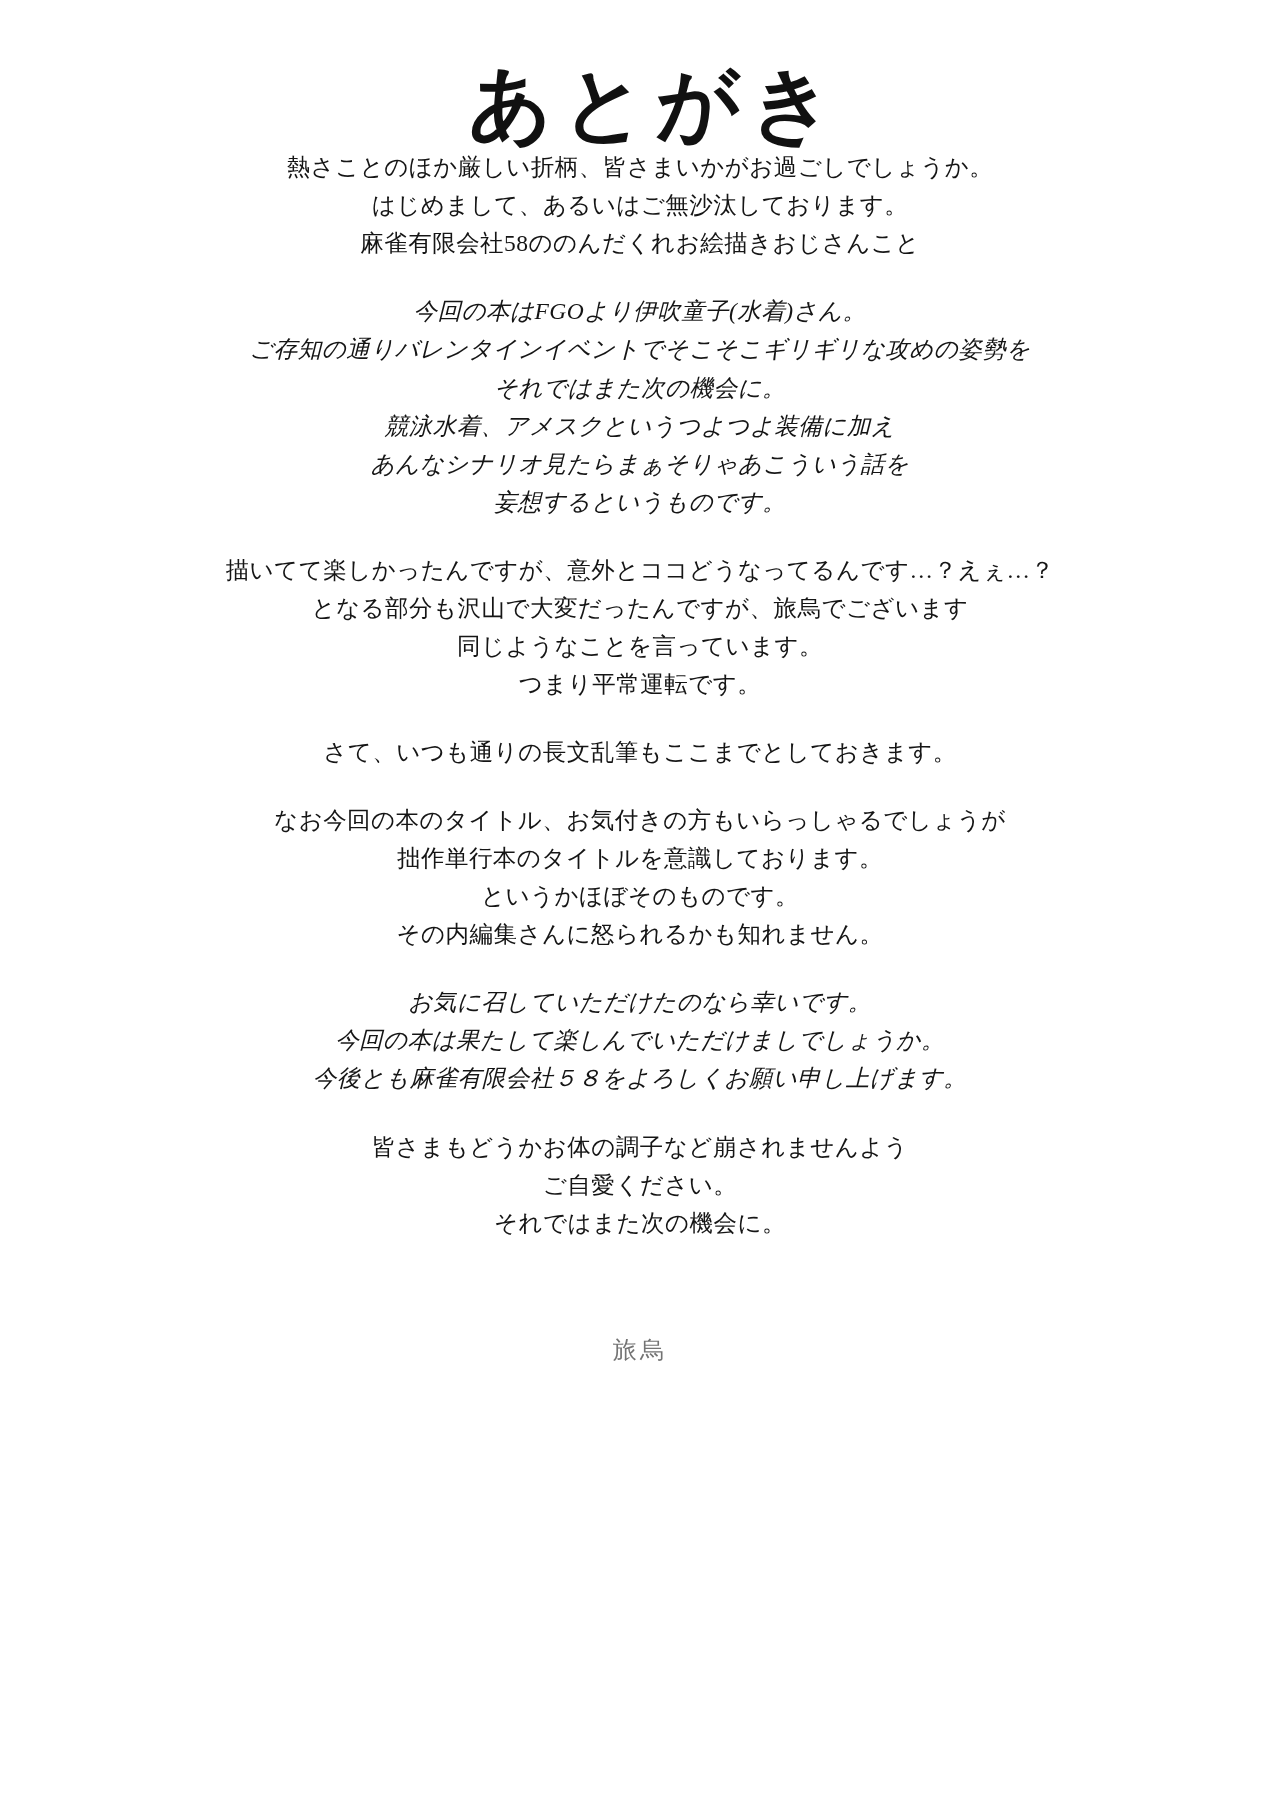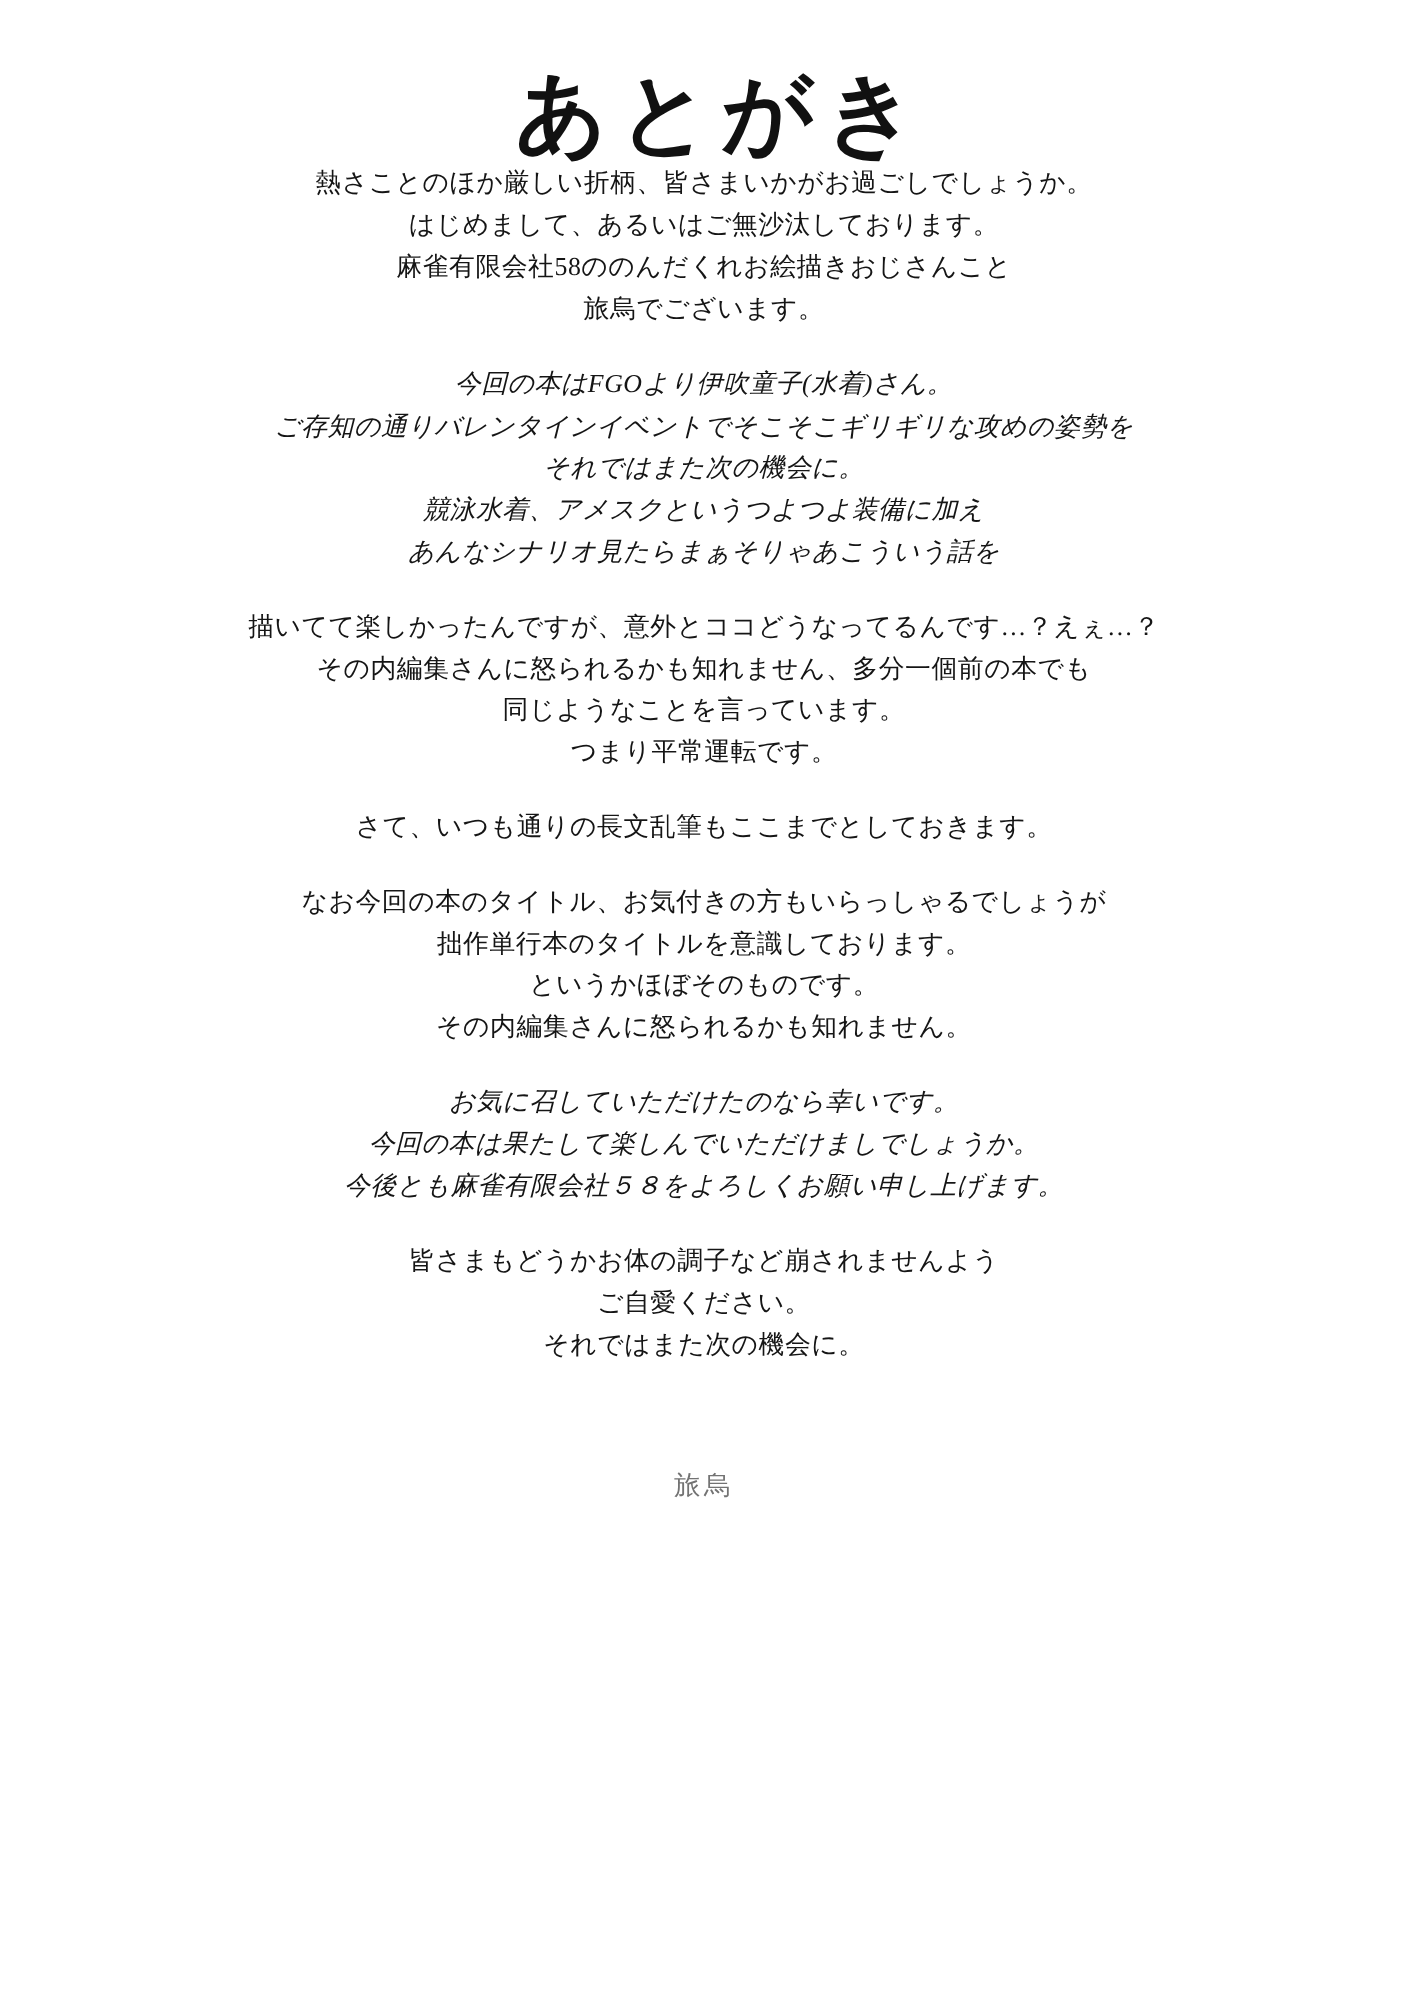--- a/index.html
+++ b/index.html
@@ -73,34 +73,34 @@
 <div class="page">
 
   <h1 class="title">あとがき</h1>
 
   <div class="body-block">
 
     <div class="para">
       <span class="line">熱さことのほか厳しい折柄、皆さまいかがお過ごしでしょうか。</span>
       <span class="line">はじめまして、あるいはご無沙汰しております。</span>
       <span class="line">麻雀有限会社58ののんだくれお絵描きおじさんこと</span>
-      <span class="line">旅烏でございます。</span>
     </div>
 
     <div class="para gap-xl">
       <span class="line">今回の本はFGOより伊吹童子(水着)さん。</span>
       <span class="line">ご存知の通りバレンタインイベントでそこそこギリギリな攻めの姿勢を</span>
       <span class="line">それではまた次の機会に。</span>
       <span class="line">競泳水着、アメスクというつよつよ装備に加え</span>
       <span class="line">あんなシナリオ見たらまぁそりゃあこういう話を</span>
+      <span class="line">妄想するというものです。</span>
     </div>
 
     <div class="para gap-lg">
       <span class="line">描いてて楽しかったんですが、意外とココどうなってるんです…？えぇ…？</span>
-      <span class="line">その内編集さんに怒られるかも知れません、多分一個前の本でも</span>
+      <span class="line">となる部分も沢山で大変だったんですが、旅烏でございます</span>
       <span class="line">同じようなことを言っています。</span>
       <span class="line">つまり平常運転です。</span>
     </div>
 
     <div class="para gap-lg">
       <span class="line">さて、いつも通りの長文乱筆もここまでとしておきます。</span>
     </div>
 
     <div class="para gap-lg">
       <span class="line">なお今回の本のタイトル、お気付きの方もいらっしゃるでしょうが</span>

